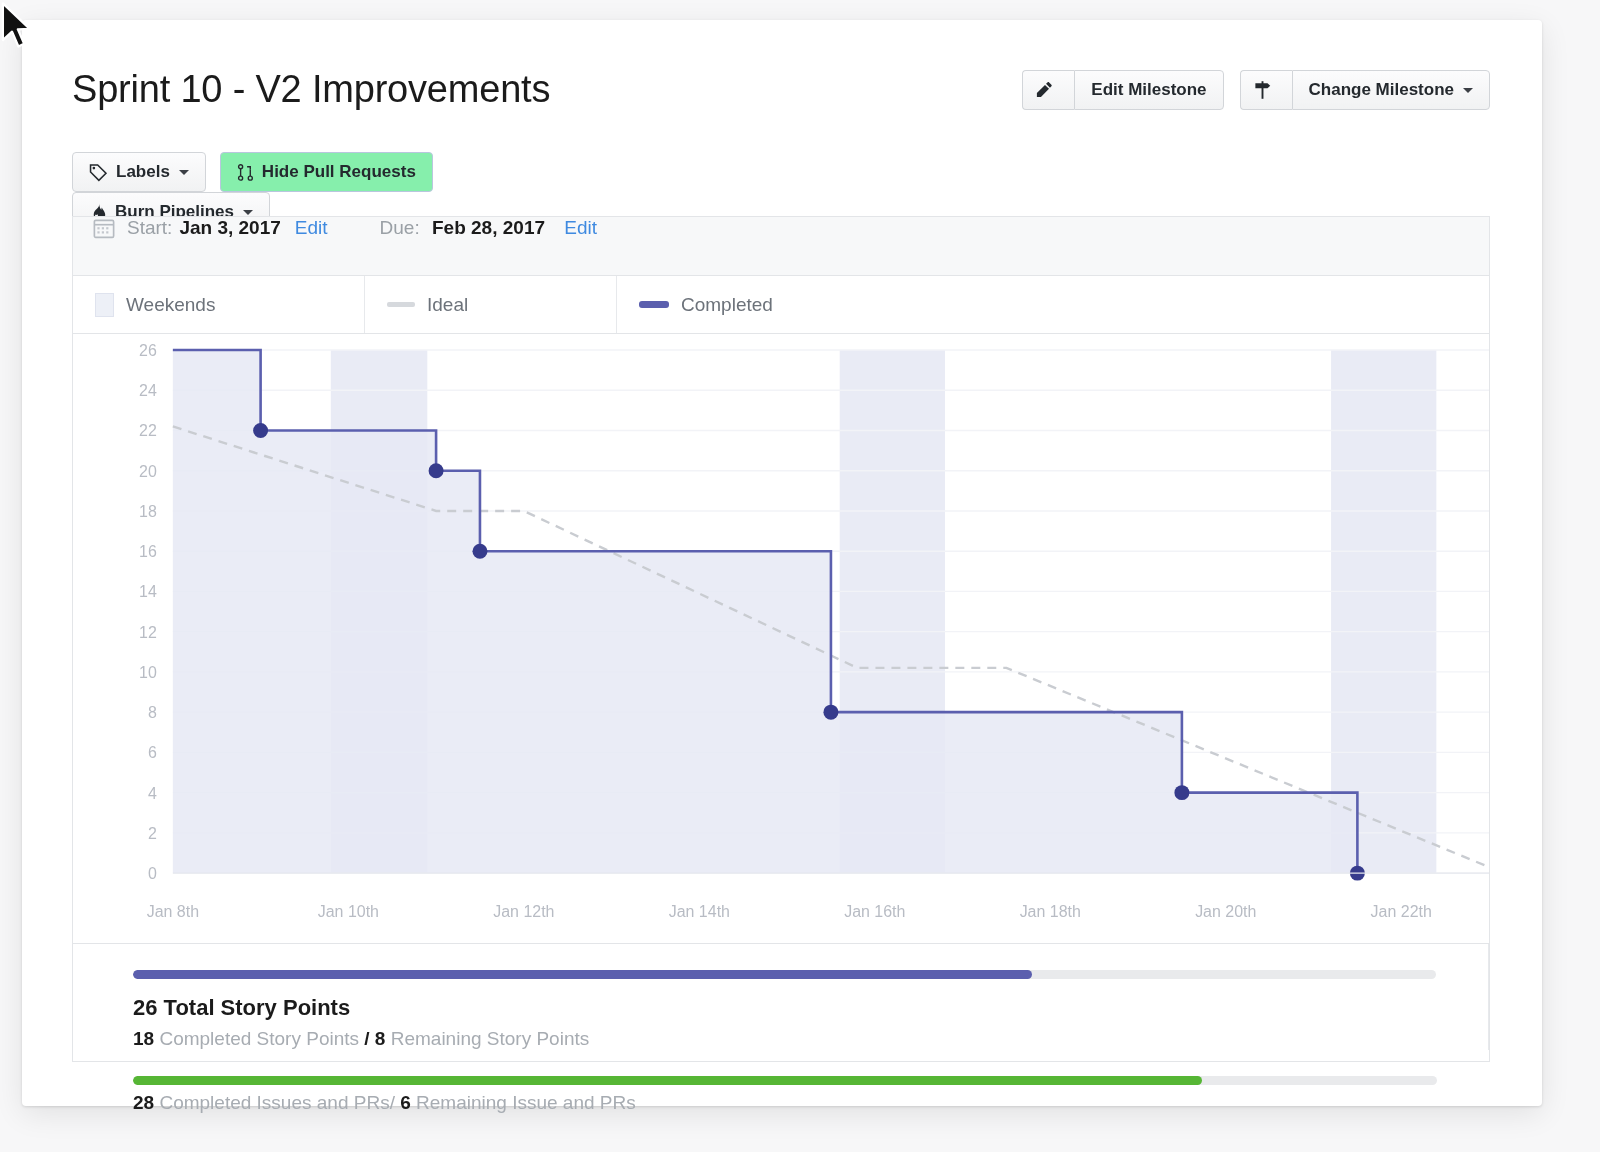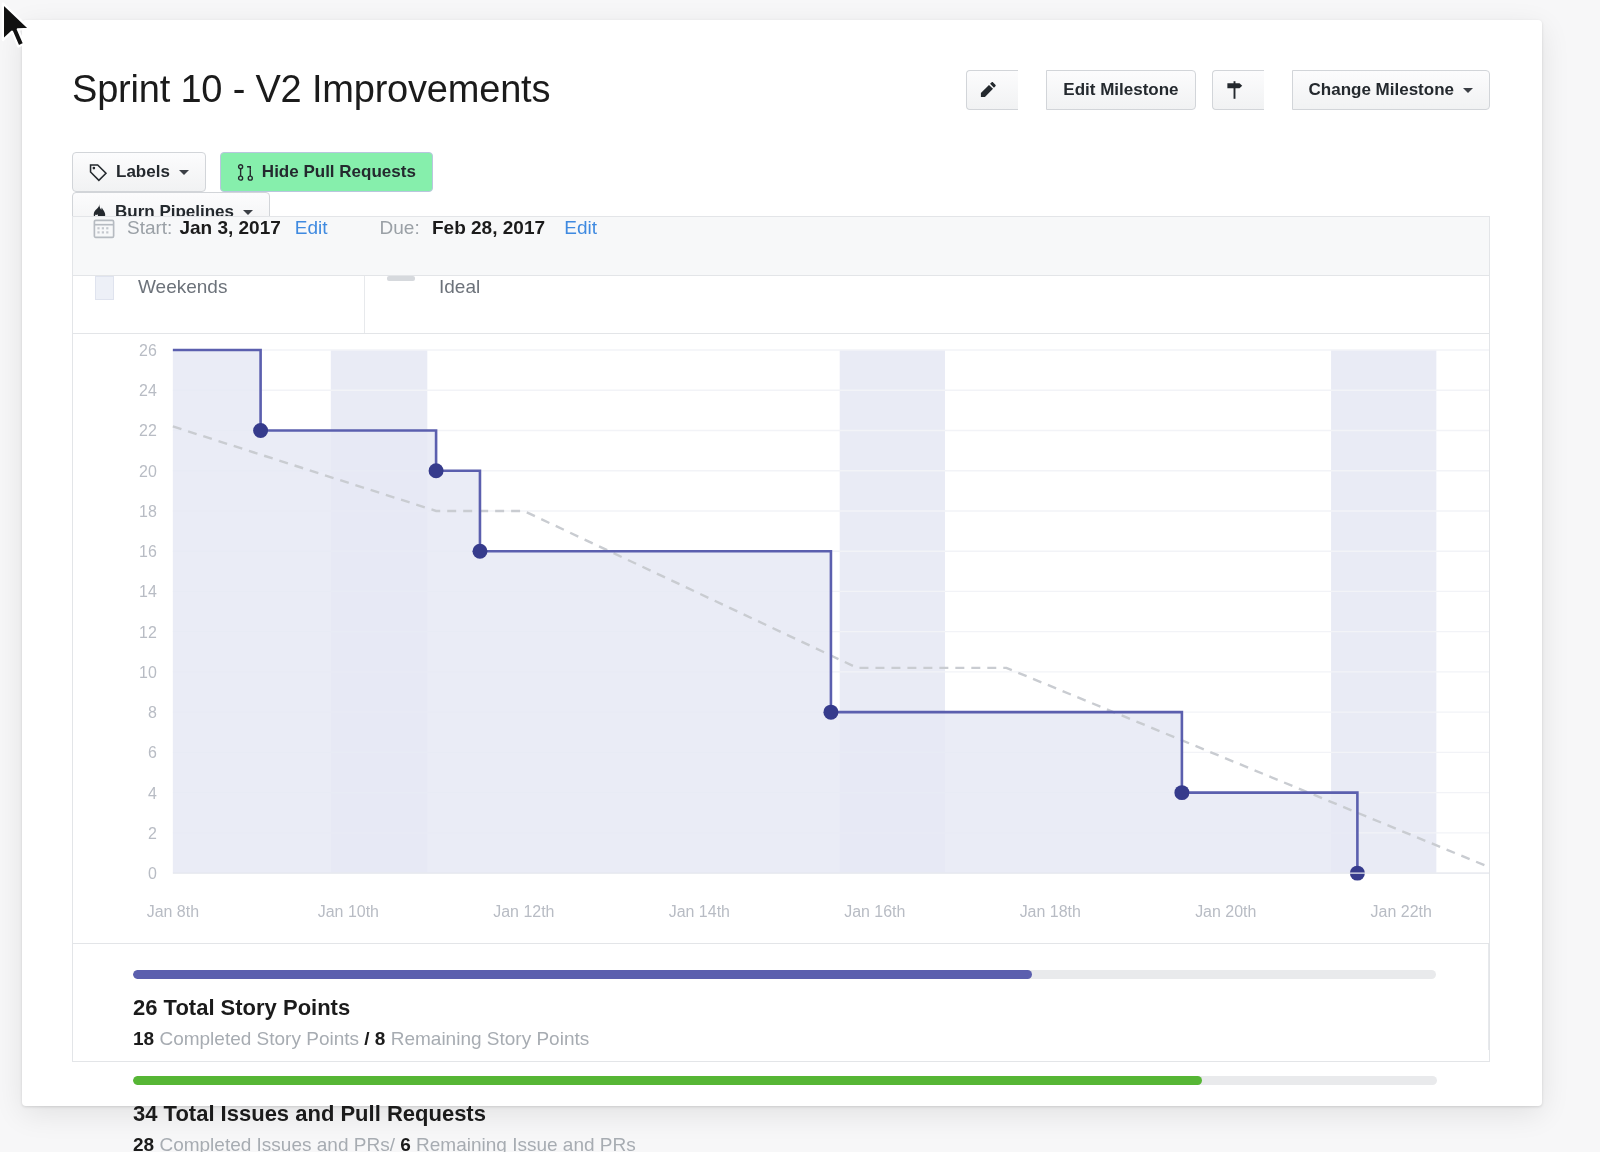--- a/index.html
+++ b/index.html
@@ -34,21 +34,21 @@
   .btn {
     display: inline-flex; align-items: center; justify-content: center;
     background: linear-gradient(180deg,#fcfcfd 0%,#f1f2f3 100%);
     border: 1px solid #d2d5d9;
     color: #24292e; font-size: 17px; font-weight: bold;
     padding: 0 16px; height: 40px; cursor: pointer;
     white-space: nowrap;
   }
   .btn-icon-only { padding: 0 12px; }
   .grp-left  { border-radius: 4px 0 0 4px; border-right: none; }
-  .grp-right { border-radius: 0 4px 4px 0; margin-left: 28px; }
+  .grp-right { border-radius: 0 4px 4px 0; }
   .grp-solo  { border-radius: 4px; }
 
   .top-actions {
     position: absolute; right: 52px; top: 50px;
     display: flex; gap: 16px;
   }
   .second-row {
     position: absolute; left: 50px; right: 52px; top: 132px;
     display: flex; justify-content: space-between; align-items: flex-start; flex-direction: column;
   }
@@ -83,21 +83,21 @@
 
   
   .legend {
     position: absolute; left: 50px; right: 52px; top: 256px; height: 58px;
     border-left: 1px solid #e3e5e8;
     border-right: 1px solid #e3e5e8;
     border-bottom: 1px solid #e3e5e8;
     display: flex; align-items: stretch;
   }
   .legend-cell {
-    display: flex; gap: 24px;
+    display: flex; align-items: center; gap: 12px;
     padding-left: 22px;
     font-size: 19px; color: #6c727a;
     border-right: 1px solid #e7e9ec;
   }
   .legend-cell:last-child { border-right: none; }
   .lc1 { width: 292px; }
   .lc2 { width: 252px; }
   .swatch-weekend {
     width: 19px; height: 24px; background: #edf0f7; border: 1px solid #dfe3ee;
   }
@@ -243,20 +243,24 @@
     </div>
 
     <div class="legend">
       <div class="legend-cell lc1">
         <span class="swatch-weekend"></span>
         <span>Weekends</span>
       </div>
       <div class="legend-cell lc2">
         <span class="swatch-ideal"></span>
         <span>Ideal</span>
+      </div>
+      <div class="legend-cell">
+        <span class="swatch-completed"></span>
+        <span>Completed</span>
       </div>
     </div>
 
     <div class="chart-wrap">
       <svg class="chart-svg" id="chart" viewBox="0 0 1418 610" preserveAspectRatio="none">
           <rect x="258.1600000000001" y="16" width="96.65333333333331" height="524" fill="#e9ebf5"></rect>
           <rect x="767.7866666666666" y="16" width="105.44000000000005" height="524" fill="#e9ebf5"></rect>
           <rect x="1259.84" y="16" width="105.43999999999983" height="524" fill="#e9ebf5"></rect>
           <line x1="100" y1="540" x2="1418" y2="540" stroke="#f2f3f7" stroke-width="1.4"></line>
           <text x="84" y="546" text-anchor="end" font-size="16" fill="#b8bcc4" font-family="&quot;Liberation Sans&quot;, sans-serif">0</text>
@@ -319,21 +323,20 @@
           <b>/</b>
           <b>8</b>
           <span>Remaining Story Points</span>
         </div>
       </div>
 
       <div class="stat-col">
         <div class="bar-track">
           <div class="bar-fill" id="iss-fill" style="width: 82%; background: rgb(86, 182, 53);"></div>
         </div>
-        <div class="stat-title">34 Total Issues and Pull Requests</div>
         <div class="stat-sub">
           <b>28</b>
           <span>Completed Issues and PRs/</span>
           <b>6</b>
           <span>Remaining Issue and PRs</span>
         </div>
       </div>
     </div>
   </div>
 

